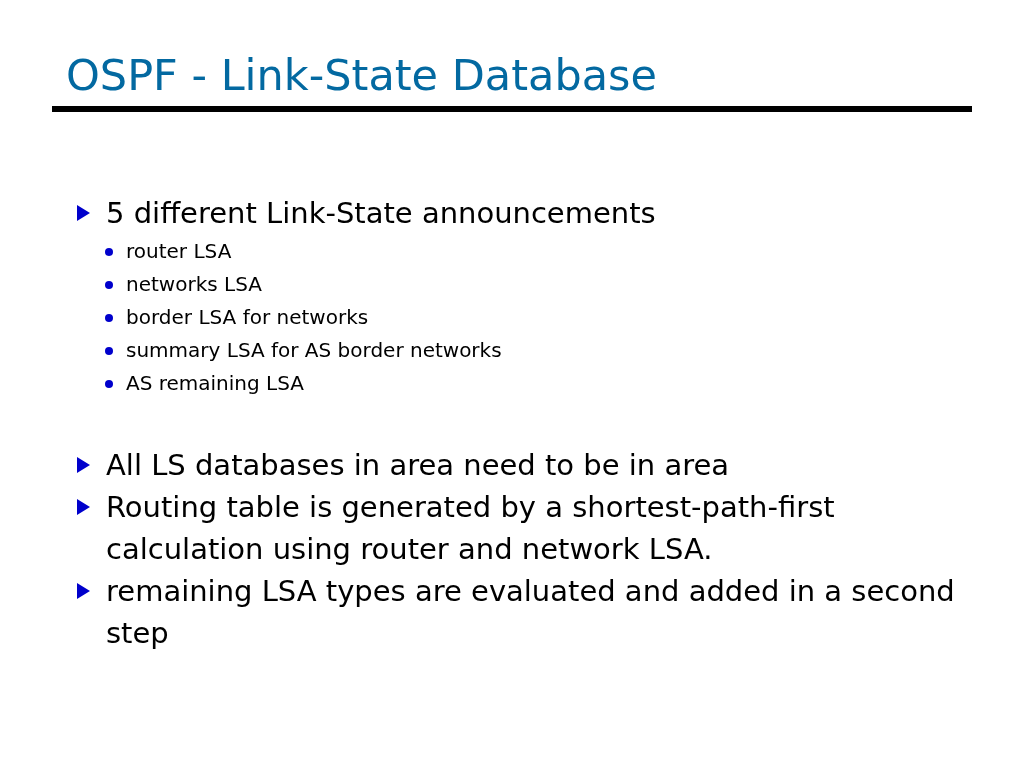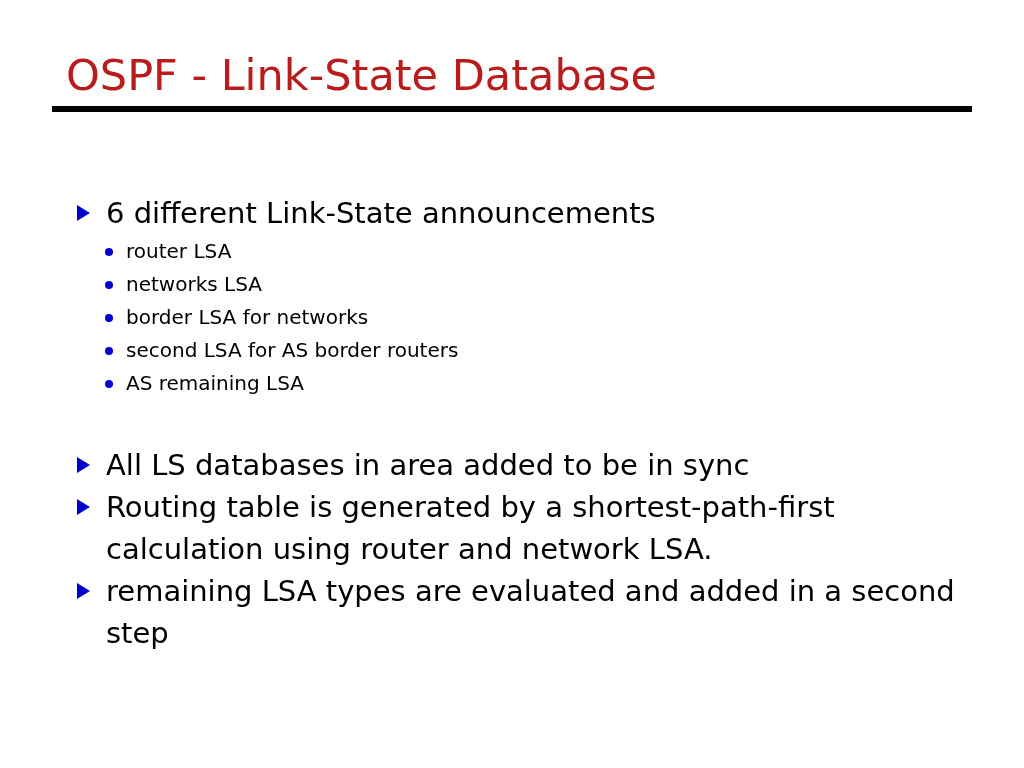--- a/index.html
+++ b/index.html
@@ -28,21 +28,21 @@
   .title-block {
     position: absolute;
     left: 52px;
     top: 50px;
     width: 920px;
   }
   .slide-title {
     font-size: 43px;
     line-height: 50px;
     font-weight: 400;
-    color: #b91c1c;
+    color: #0369a1;
     letter-spacing: 0px;
     white-space: nowrap;
     padding-left: 14px;
   }
   .title-rule {
     margin-top: 6px;
     width: 920px;
     height: 6px;
     background: #000000;
   }
@@ -115,54 +115,54 @@
     <div class="slide-title">OSPF - Link-State Database</div>
     <div class="title-rule"></div>
   </div>
 
   <div class="body-block">
 
     <div>
 
       <div class="bullet-l1">
         <span class="marker-tri"></span>
-        <span>6 different Link-State announcements</span>
+        <span>5 different Link-State announcements</span>
       </div>
 
       <ul class="sublist">
         <li class="bullet-l2">
           <span class="marker-dot"></span>
           <span>router LSA</span>
         </li>
         <li class="bullet-l2">
           <span class="marker-dot"></span>
           <span>networks LSA</span>
         </li>
         <li class="bullet-l2">
           <span class="marker-dot"></span>
           <span>border LSA for networks</span>
         </li>
         <li class="bullet-l2">
           <span class="marker-dot"></span>
-          <span>second LSA for AS border routers</span>
+          <span>summary LSA for AS border networks</span>
         </li>
         <li class="bullet-l2">
           <span class="marker-dot"></span>
           <span>AS remaining LSA</span>
         </li>
       </ul>
     </div>
 
     <div class="group-gap"></div>
 
     <div>
 
       <div class="bullet-l1 wide">
         <span class="marker-tri"></span>
-        <span>All LS databases in area added to be in sync</span>
+        <span>All LS databases in area need to be in area</span>
       </div>
 
       <div class="bullet-l1 wide">
         <span class="marker-tri"></span>
         <span>Routing table is generated by a shortest-path-first calculation using router and network LSA.</span>
       </div>
 
       <div class="bullet-l1 wide">
         <span class="marker-tri"></span>
         <span>remaining LSA types are evaluated and added in a second step</span>

